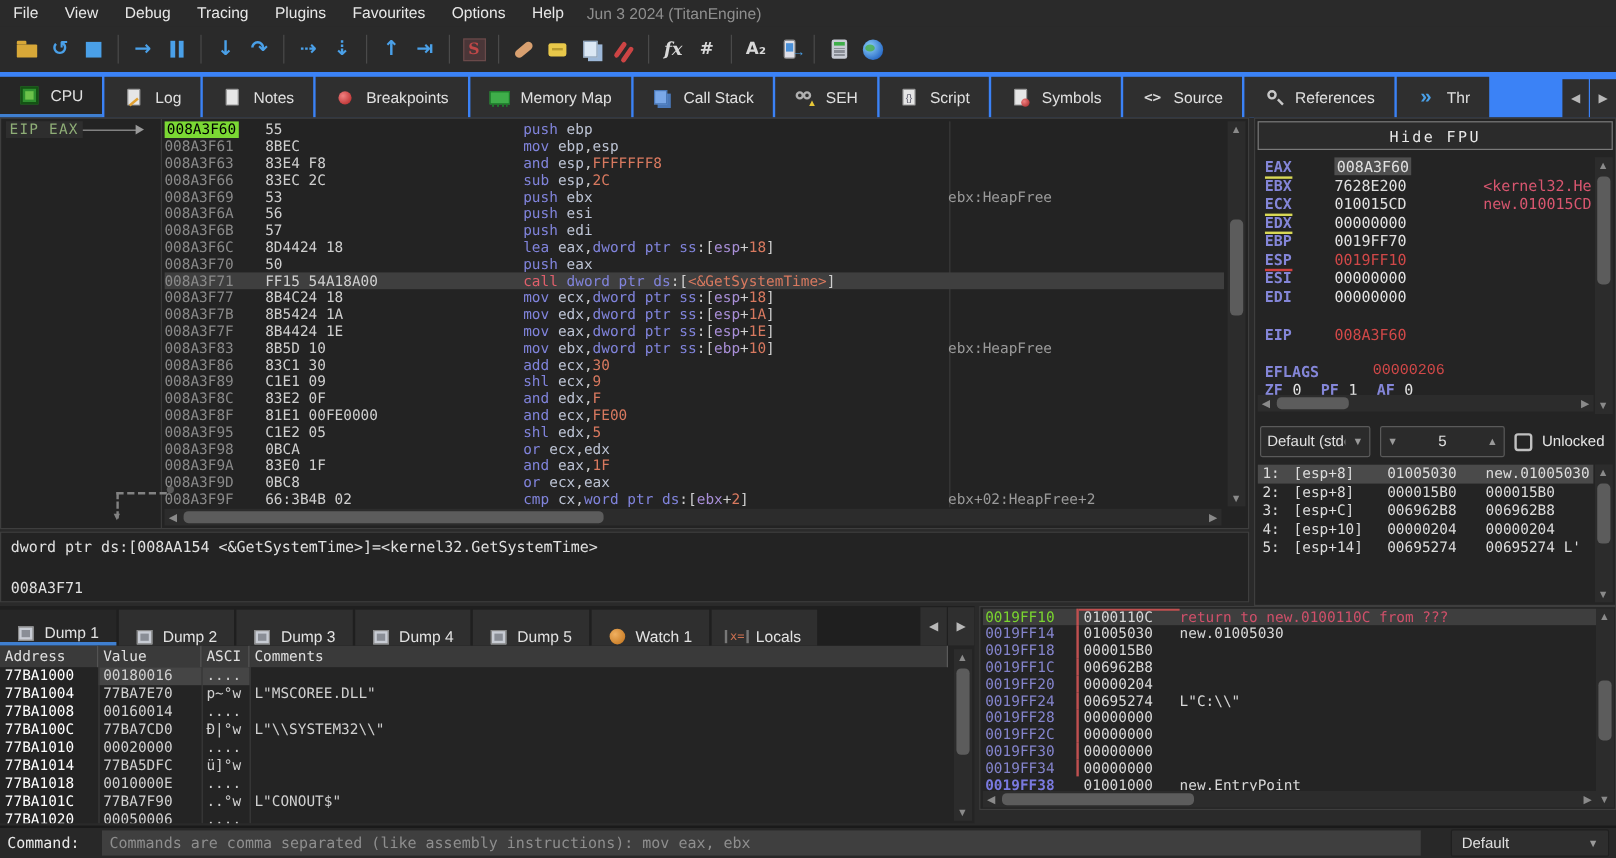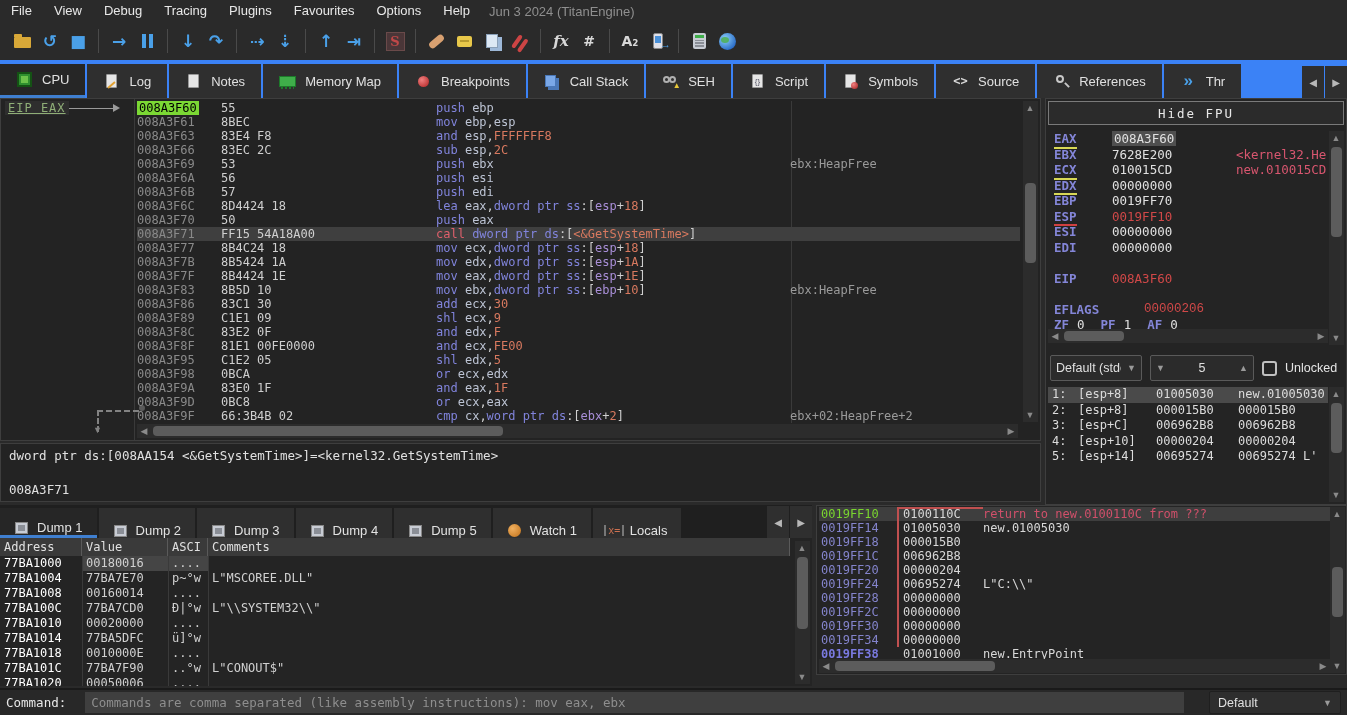--- a/index.html
+++ b/index.html
@@ -68,21 +68,21 @@
   .ti-src { font-size:12px; font-weight:bold; color:#d8d8d8; font-family:"DejaVu Sans Mono", monospace; }
   .ti-mag { position:relative; width:14px; height:14px; }
   .ti-mag .lens { position:absolute; left:1px; top:1px; width:8px; height:8px; border:2px solid #c8c8c8; border-radius:50%; }
   .ti-mag .hndl { position:absolute; right:1px; bottom:0; width:2px; height:6px; background:#c8c8c8; transform:rotate(-45deg); }
   .ti-thr { font-size:17px; font-weight:bold; color:#4aa0e8; }
 
   
   .disasm { position:absolute; left:0; top:98px; width:1041px; height:343px; background:#232323; border:1px solid #3e3e3e; }
   .dside { position:absolute; left:0; top:0; width:134px; height:100%; border-right:1px solid #3a3a3a; }
   .eip-label { position:absolute; left:4px; top:2px; background:#2e2e2e; color:#8fae77; font-size:12px; padding:0 3px;
-               letter-spacing:1px;text-decoration:underline; }
+               letter-spacing:1px; }
   .eip-line { position:absolute; left:68px; top:9px; width:46px; height:0; border-top:1px solid #9a9a9a; }
   .eip-tri { position:absolute; left:112px; top:5px; width:0; height:0; border-left:7px solid #9a9a9a;
              border-top:4px solid transparent; border-bottom:4px solid transparent; }
   .jmp-h { position:absolute; left:96px; top:311px; width:42px; border-top:2px dashed #828282; }
   .jmp-v { position:absolute; left:96px; top:311px; height:22px; border-left:2px dashed #828282; }
   .jmp-a { position:absolute; left:92px; top:326px; color:#828282; font-size:9px; }
   .jmp-dot { position:absolute; left:138px; top:306px; width:6px; height:6px; border-radius:50%; background:#5a5a5a; }
   .drows { position:absolute; left:136px; top:2px; right:20px; height:322px; overflow:hidden; }
   .colsep { position:absolute; left:654px; top:0; height:322px; width:1px; background:#3a3a3a; }
   .drow { position:relative; height:14px; line-height:14px; font-size:12px; display:flex; white-space:pre; }
@@ -297,29 +297,29 @@
         <span>Log</span>
       </div>
       <div class="tab">
         <span class="ticon">
           <span class="ti-page"></span>
         </span>
         <span>Notes</span>
       </div>
       <div class="tab">
         <span class="ticon">
+          <span class="ti-dot"></span>
+        </span>
+        <span>Breakpoints</span>
+      </div>
+      <div class="tab">
+        <span class="ticon">
           <span class="ti-ram"></span>
         </span>
         <span>Memory Map</span>
-      </div>
-      <div class="tab">
-        <span class="ticon">
-          <span class="ti-dot"></span>
-        </span>
-        <span>Breakpoints</span>
       </div>
       <div class="tab">
         <span class="ticon">
           <span class="ti-stack"></span>
         </span>
         <span>Call Stack</span>
       </div>
       <div class="tab">
         <span class="ticon">
           <span class="ti-seh">

